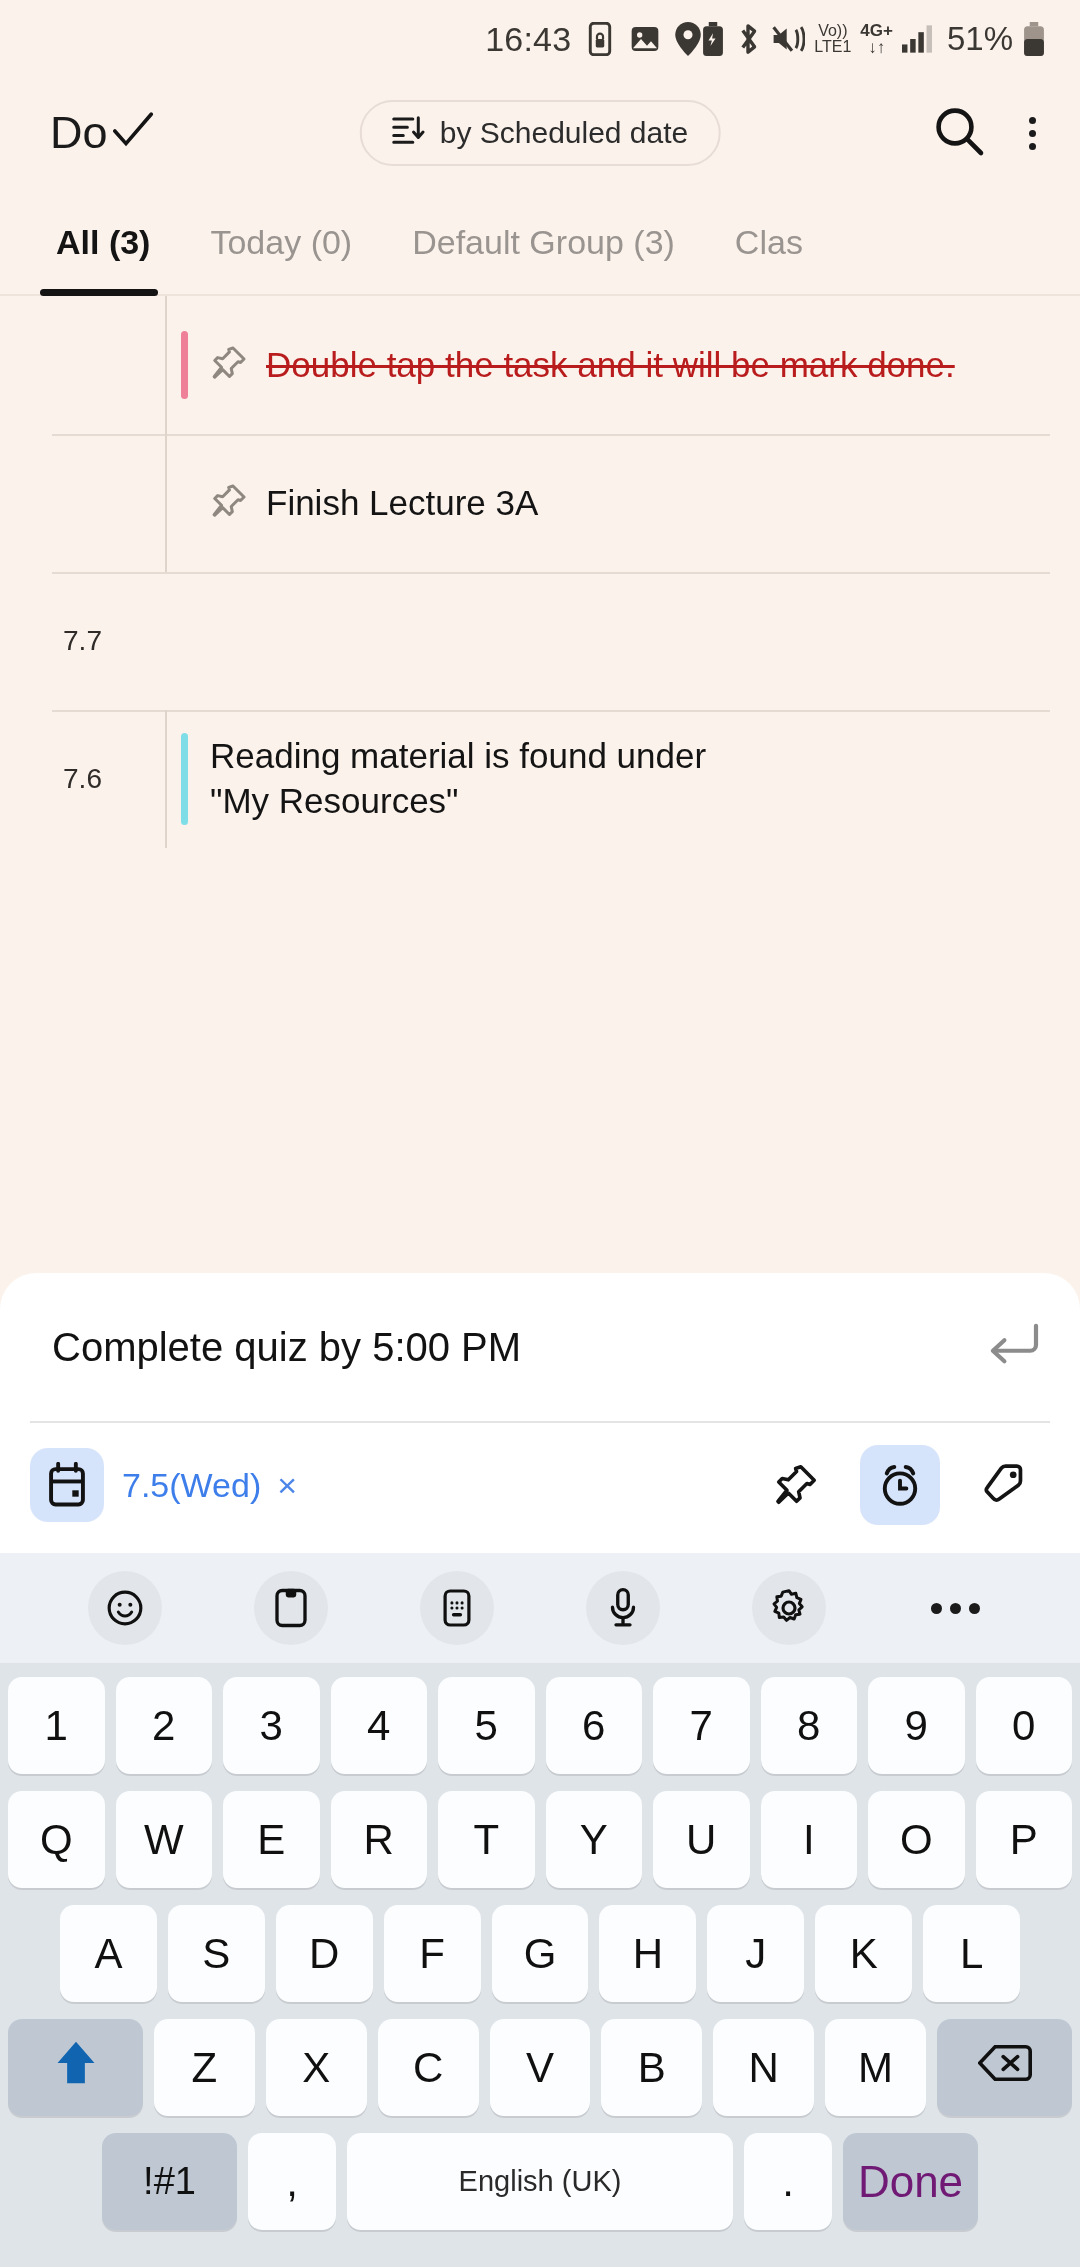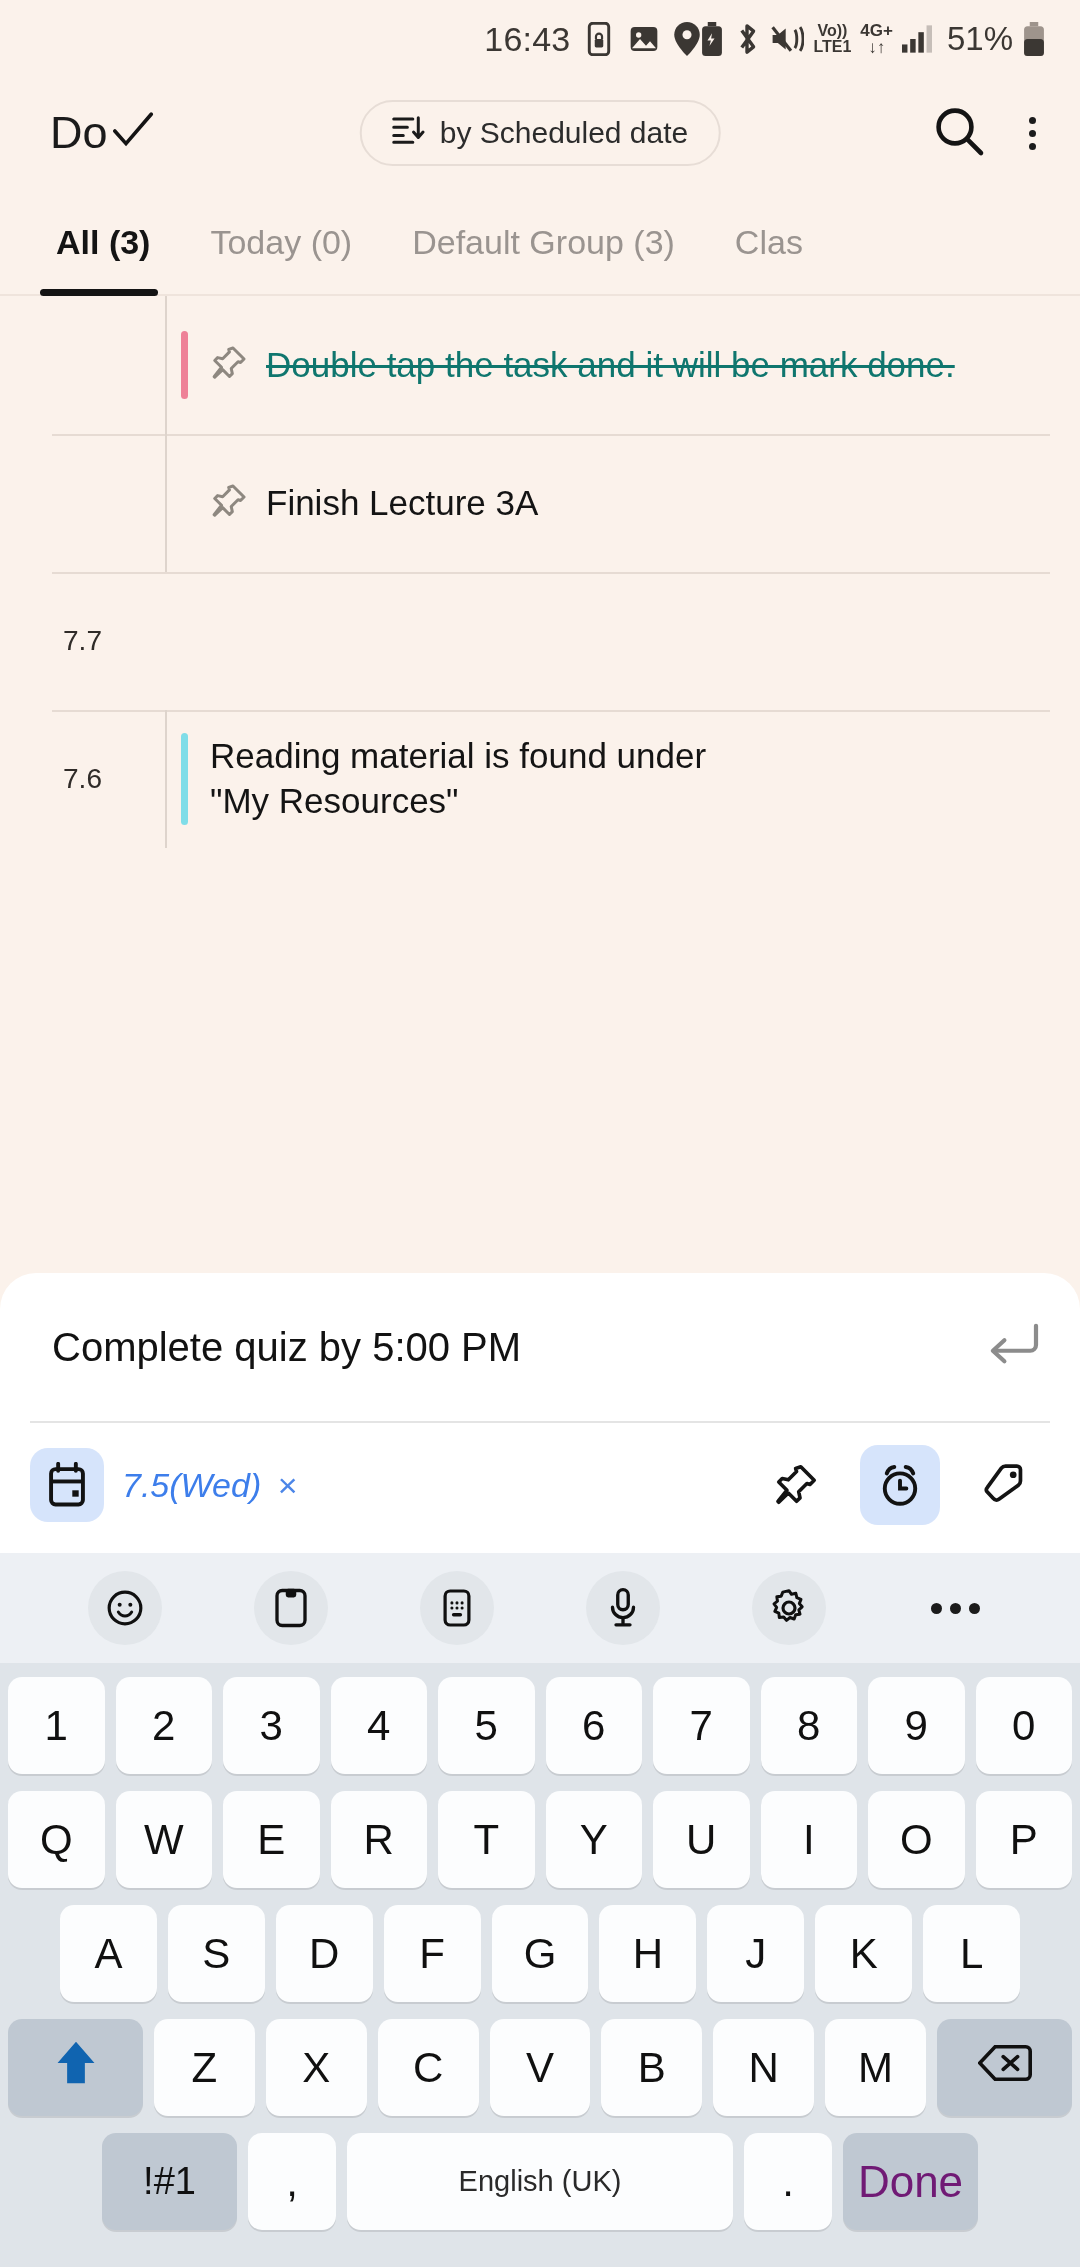--- a/index.html
+++ b/index.html
@@ -16,21 +16,21 @@
     height: 78px; display: flex; align-items: center;
     justify-content: flex-end; padding: 0 34px 0 42px;
     color: #3B3733;
   }
   .sb-left { display: flex; align-items: center; gap: 14px; }
   .sb-time { font-size: 34px; letter-spacing: .2px; color:#3B3733; }
   .sb-right { display: flex; align-items: center; gap: 9px; }
   .sb-pct { font-size: 33px; margin-left: 6px; color:#3B3733; }
   .ic { display:inline-flex; align-items:center; justify-content:center; }
   .volte { display:flex; flex-direction:column; align-items:center; line-height:1;
-           font-size:16px; font-weight:bold; }
+           font-size:16px; font-weight:normal; }
   .volte span { display:block; }
   .netg { display:flex; flex-direction:column; align-items:center; line-height:1;
           font-size:17px; font-weight:bold; }
 
   
   .appbar { height: 110px; display:flex; align-items:center; padding: 0 30px 0 50px; }
   .brand { font-size: 45px; color:#1b1b1b; display:flex; align-items:flex-end; gap:4px;justify-content:space-between;}
   .brand .tick { font-size: 40px; }
   .sortpill {
     margin-left: auto; margin-right: auto;
@@ -63,34 +63,34 @@
     background:#E6DBD3;
   }
   .row-date { width:165px; display:flex; align-items:center; justify-content:center;
               font-size: 28px; color:#2f2b28; }
   .row-body { flex:1; display:flex; align-items:center; gap:0;
               border-left: 2px solid #DED4CC; padding-left: 0; position:relative; }
   .prio { width:7px; border-radius:5px; margin-left:14px; align-self:center; }
   .prio.none { background:transparent; }
   .row-content { display:flex; align-items:center; gap:18px; padding: 22px 30px 22px 22px; }
   .tasktext { font-size: 35px; color:#141414; line-height:1.28; }
-  .tasktext.done { color:#0f766e; text-decoration: line-through; }
+  .tasktext.done { color:#b91c1c; text-decoration: line-through; }
   .pin-icon { flex:0 0 auto; }
 
   
   .sheet { position:absolute; left:0; right:0; bottom:0; }
   .sheet-card { background:#FFFFFF; border-radius:36px 36px 0 0; }
   .sheet-input-row { display:flex; align-items:center; padding: 44px 40px 44px 52px;
                      min-height:148px; }
   .sheet-input { font-size: 40px; color:#121212; flex:1; }
   .enter-icon { margin-left:auto; }
   .sheet-divider { height:2px; background:#E4E4E4; margin: 0 30px; }
   .sheet-tools { display:flex; align-items:center; padding: 22px 36px 28px 30px;
                  min-height:128px; }
-  .chip { display:flex; align-items:center; gap:18px;font-style:italic; }
+  .chip { display:flex; align-items:center; gap:18px; }
   .chip-btn { width:74px; height:74px; border-radius:18px; background:#D6E4FB;
               display:flex; align-items:center; justify-content:center; }
   .chip-text { font-size: 34px; color:#3D7EEB; display:flex; align-items:center; gap:16px;}
   .chip-x { font-size: 34px; color:#4C86E8; }
   .tool-right { margin-left:auto; display:flex; align-items:center; gap: 24px; }
   .tool-btn { width:80px; height:80px; border-radius:18px; display:flex;
               align-items:center; justify-content:center; }
   .tool-btn.on { background:#D6E4FB; }
 
   

